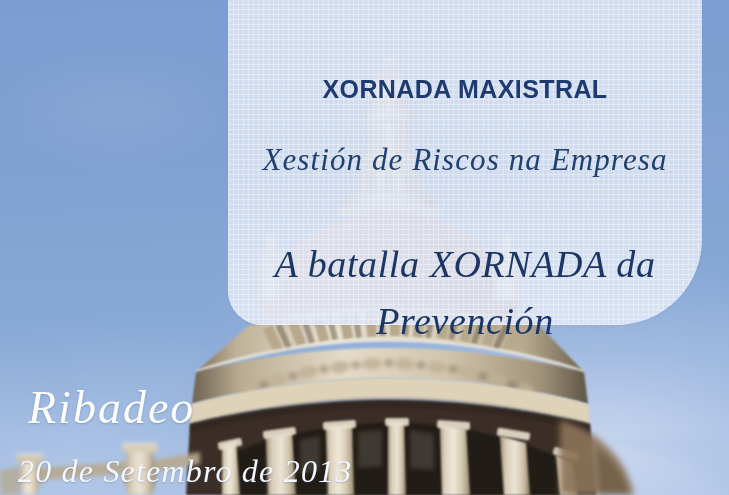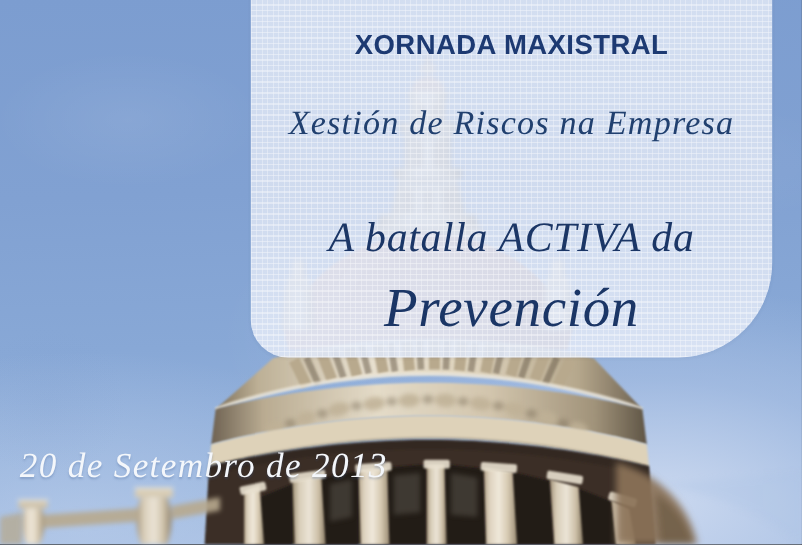--- a/index.html
+++ b/index.html
@@ -68,20 +68,21 @@
       repeating-linear-gradient(90deg, rgba(255,255,255,0.42) 0px, rgba(255,255,255,0.42) 1px, rgba(255,255,255,0) 1px, rgba(255,255,255,0) 5px);
     opacity: 0.75;
     pointer-events: none;
   }
 
   
   .txt {
     position: absolute;
     white-space: nowrap;
     line-height: 1;
+    margin-top: 48px;
   }
   .headline {
     left: 0; right: 0;
     top: 29px;
     text-align: center;
     font-family: "Liberation Sans", sans-serif;
     font-weight: bold;
     font-size: 25px;
     letter-spacing: 0.4px;
     color: #1d3a72;
@@ -112,21 +113,21 @@
     font-size: 38px;
     letter-spacing: 0.6px;
     color: #1b3666;
   }
   .maintitle-2 {
     left: 0; right: 0;
     top: 254px;
     text-align: center;
     font-family: "Liberation Serif", serif;
     font-style: italic;
-    font-size: 50px;
+    font-size: 38px;
     letter-spacing: 0.6px;
     color: #1b3666;
   }
 
   .place {
     left: 28px;
     top: 337px;
     font-family: "Liberation Serif", serif;
     font-style: italic;
     font-size: 46px;
@@ -435,21 +436,22 @@
 
   <div class="panel">
     <div class="panel-weave"></div>
   </div>
 
   <div class="panel-text-wrap">
     <div class="txt headline">XORNADA MAXISTRAL</div>
 
     <div class="txt subtitle">Xestión de Riscos na Empresa</div>
 
-    <div class="txt maintitle">A batalla ACTIVA da</div>
+    <div class="txt maintitle">A batalla XORNADA da</div>
 
     <div class="txt maintitle-2">Prevención</div>
   </div>
 
+  <div class="txt place">Ribadeo</div>
 
   <div class="txt date">20 de Setembro de 2013</div>
 
 </div>
 
 </body></html>

